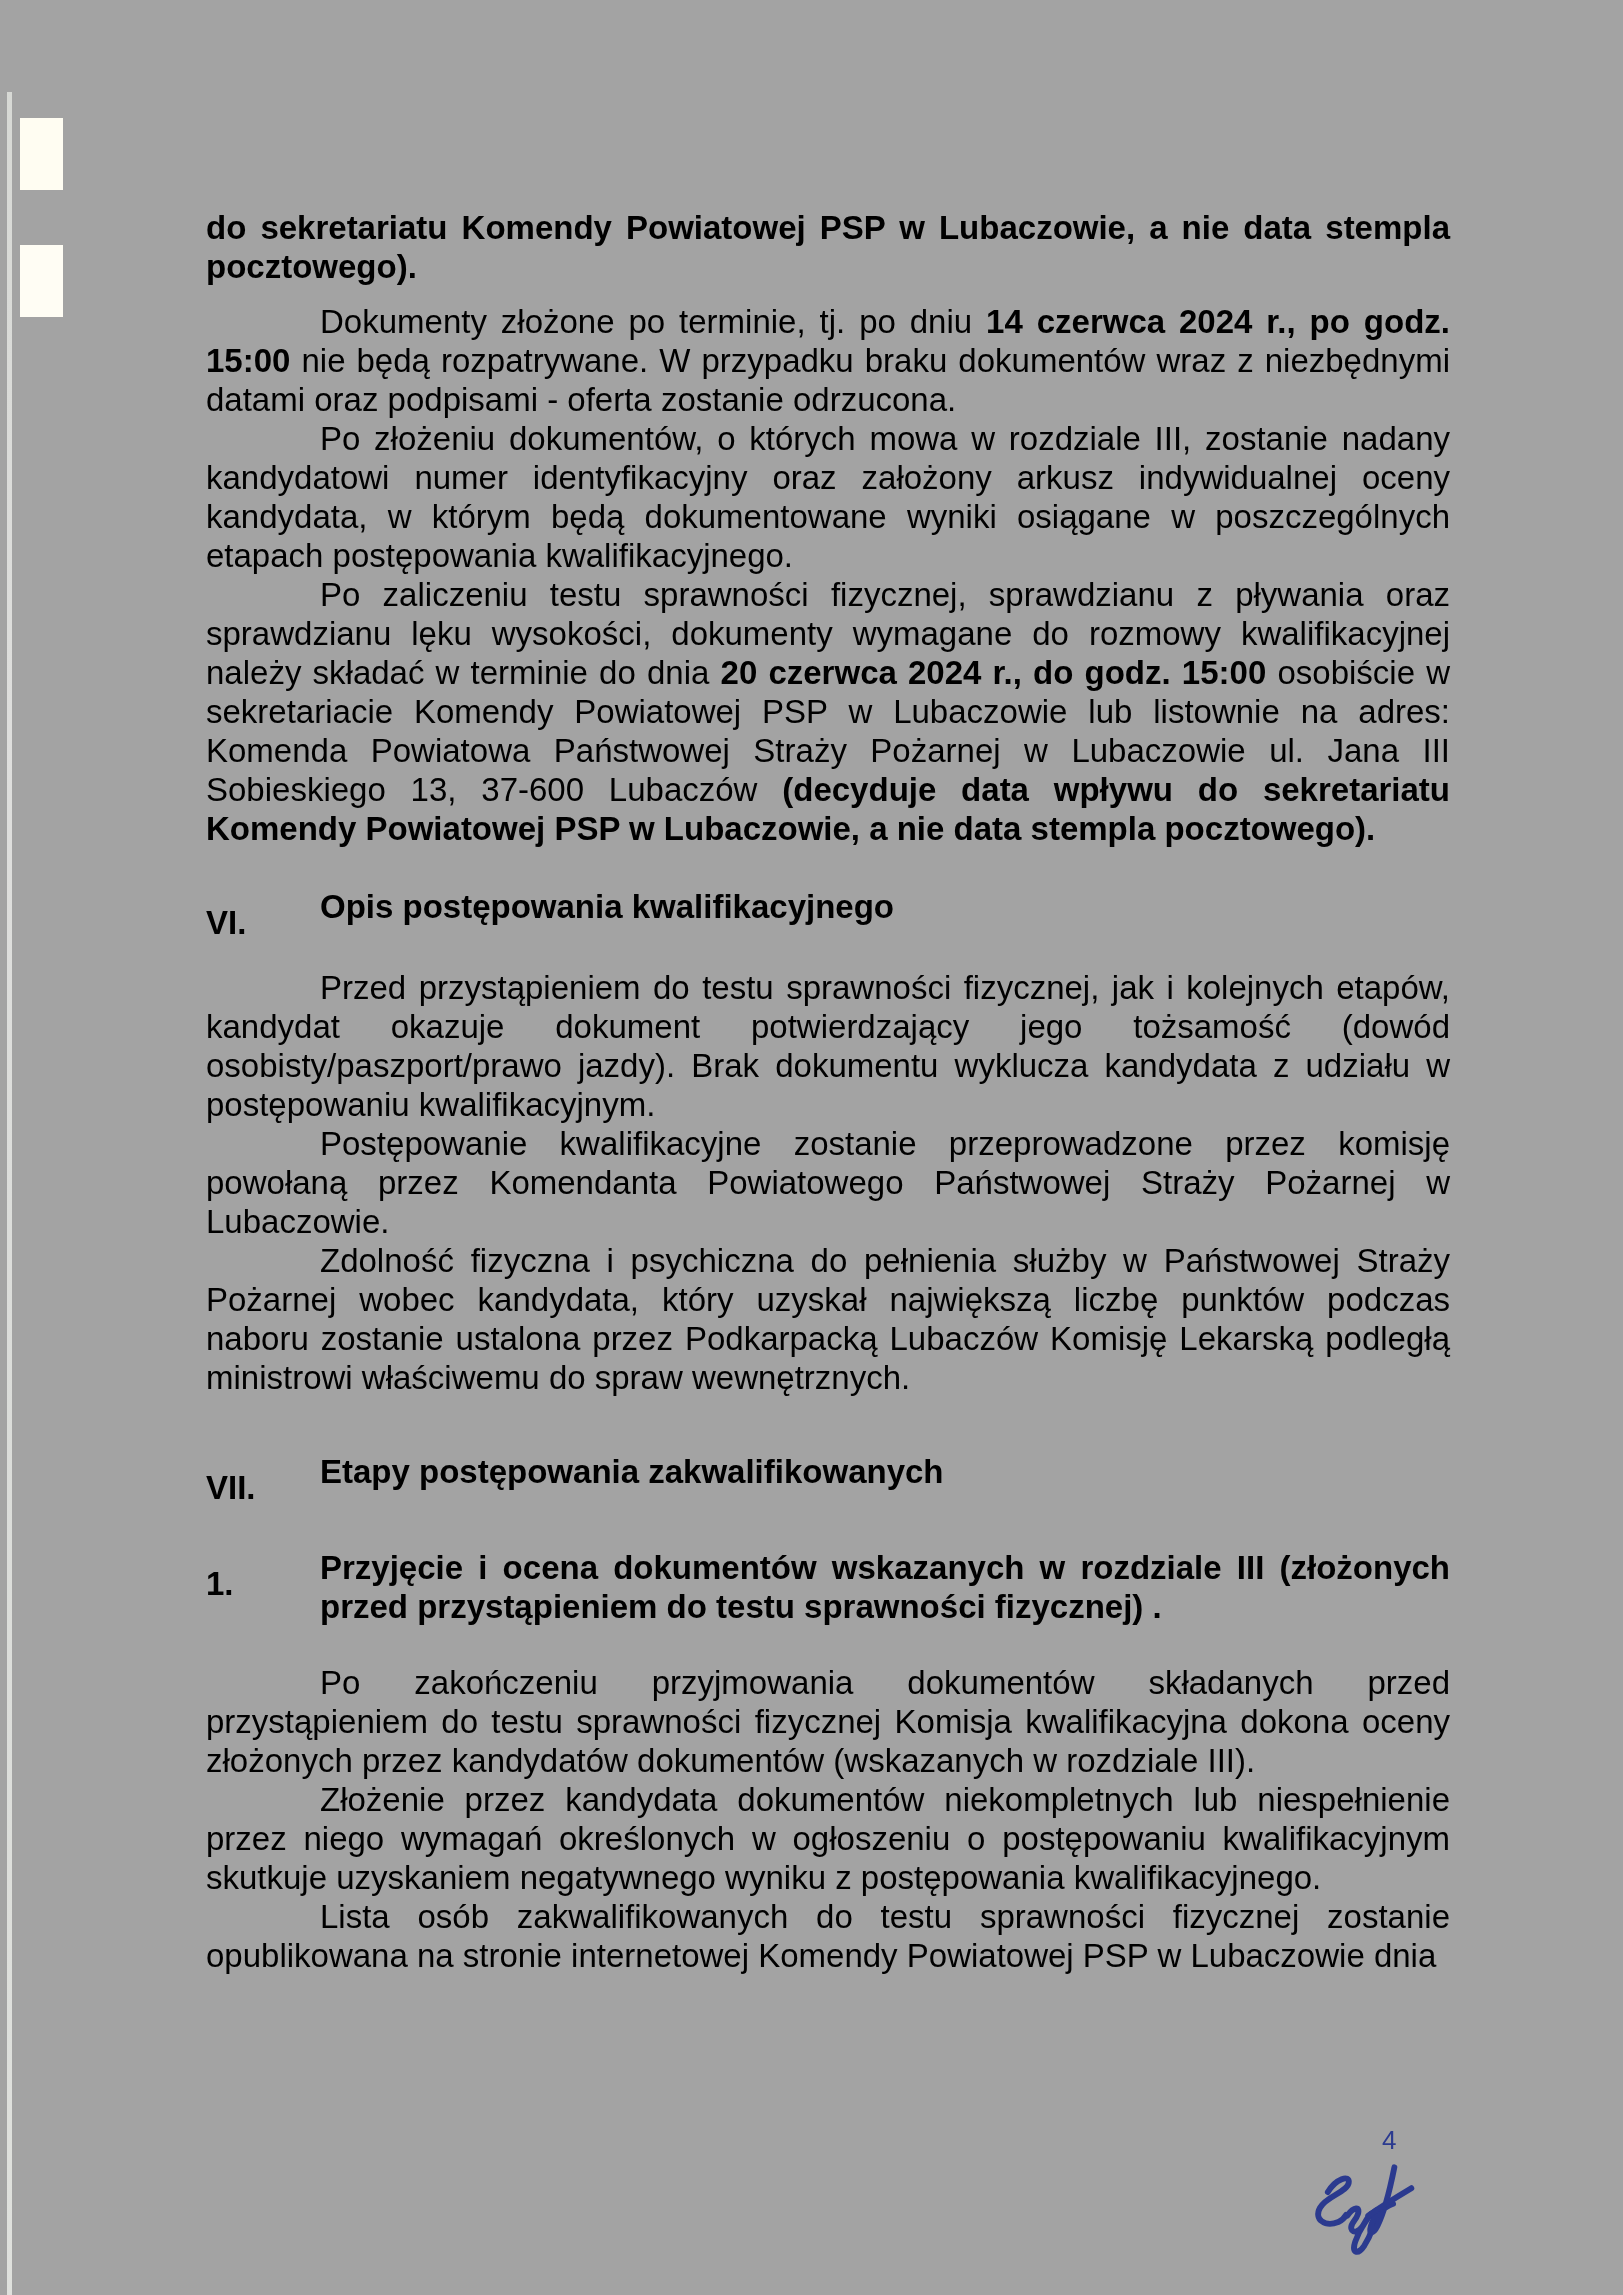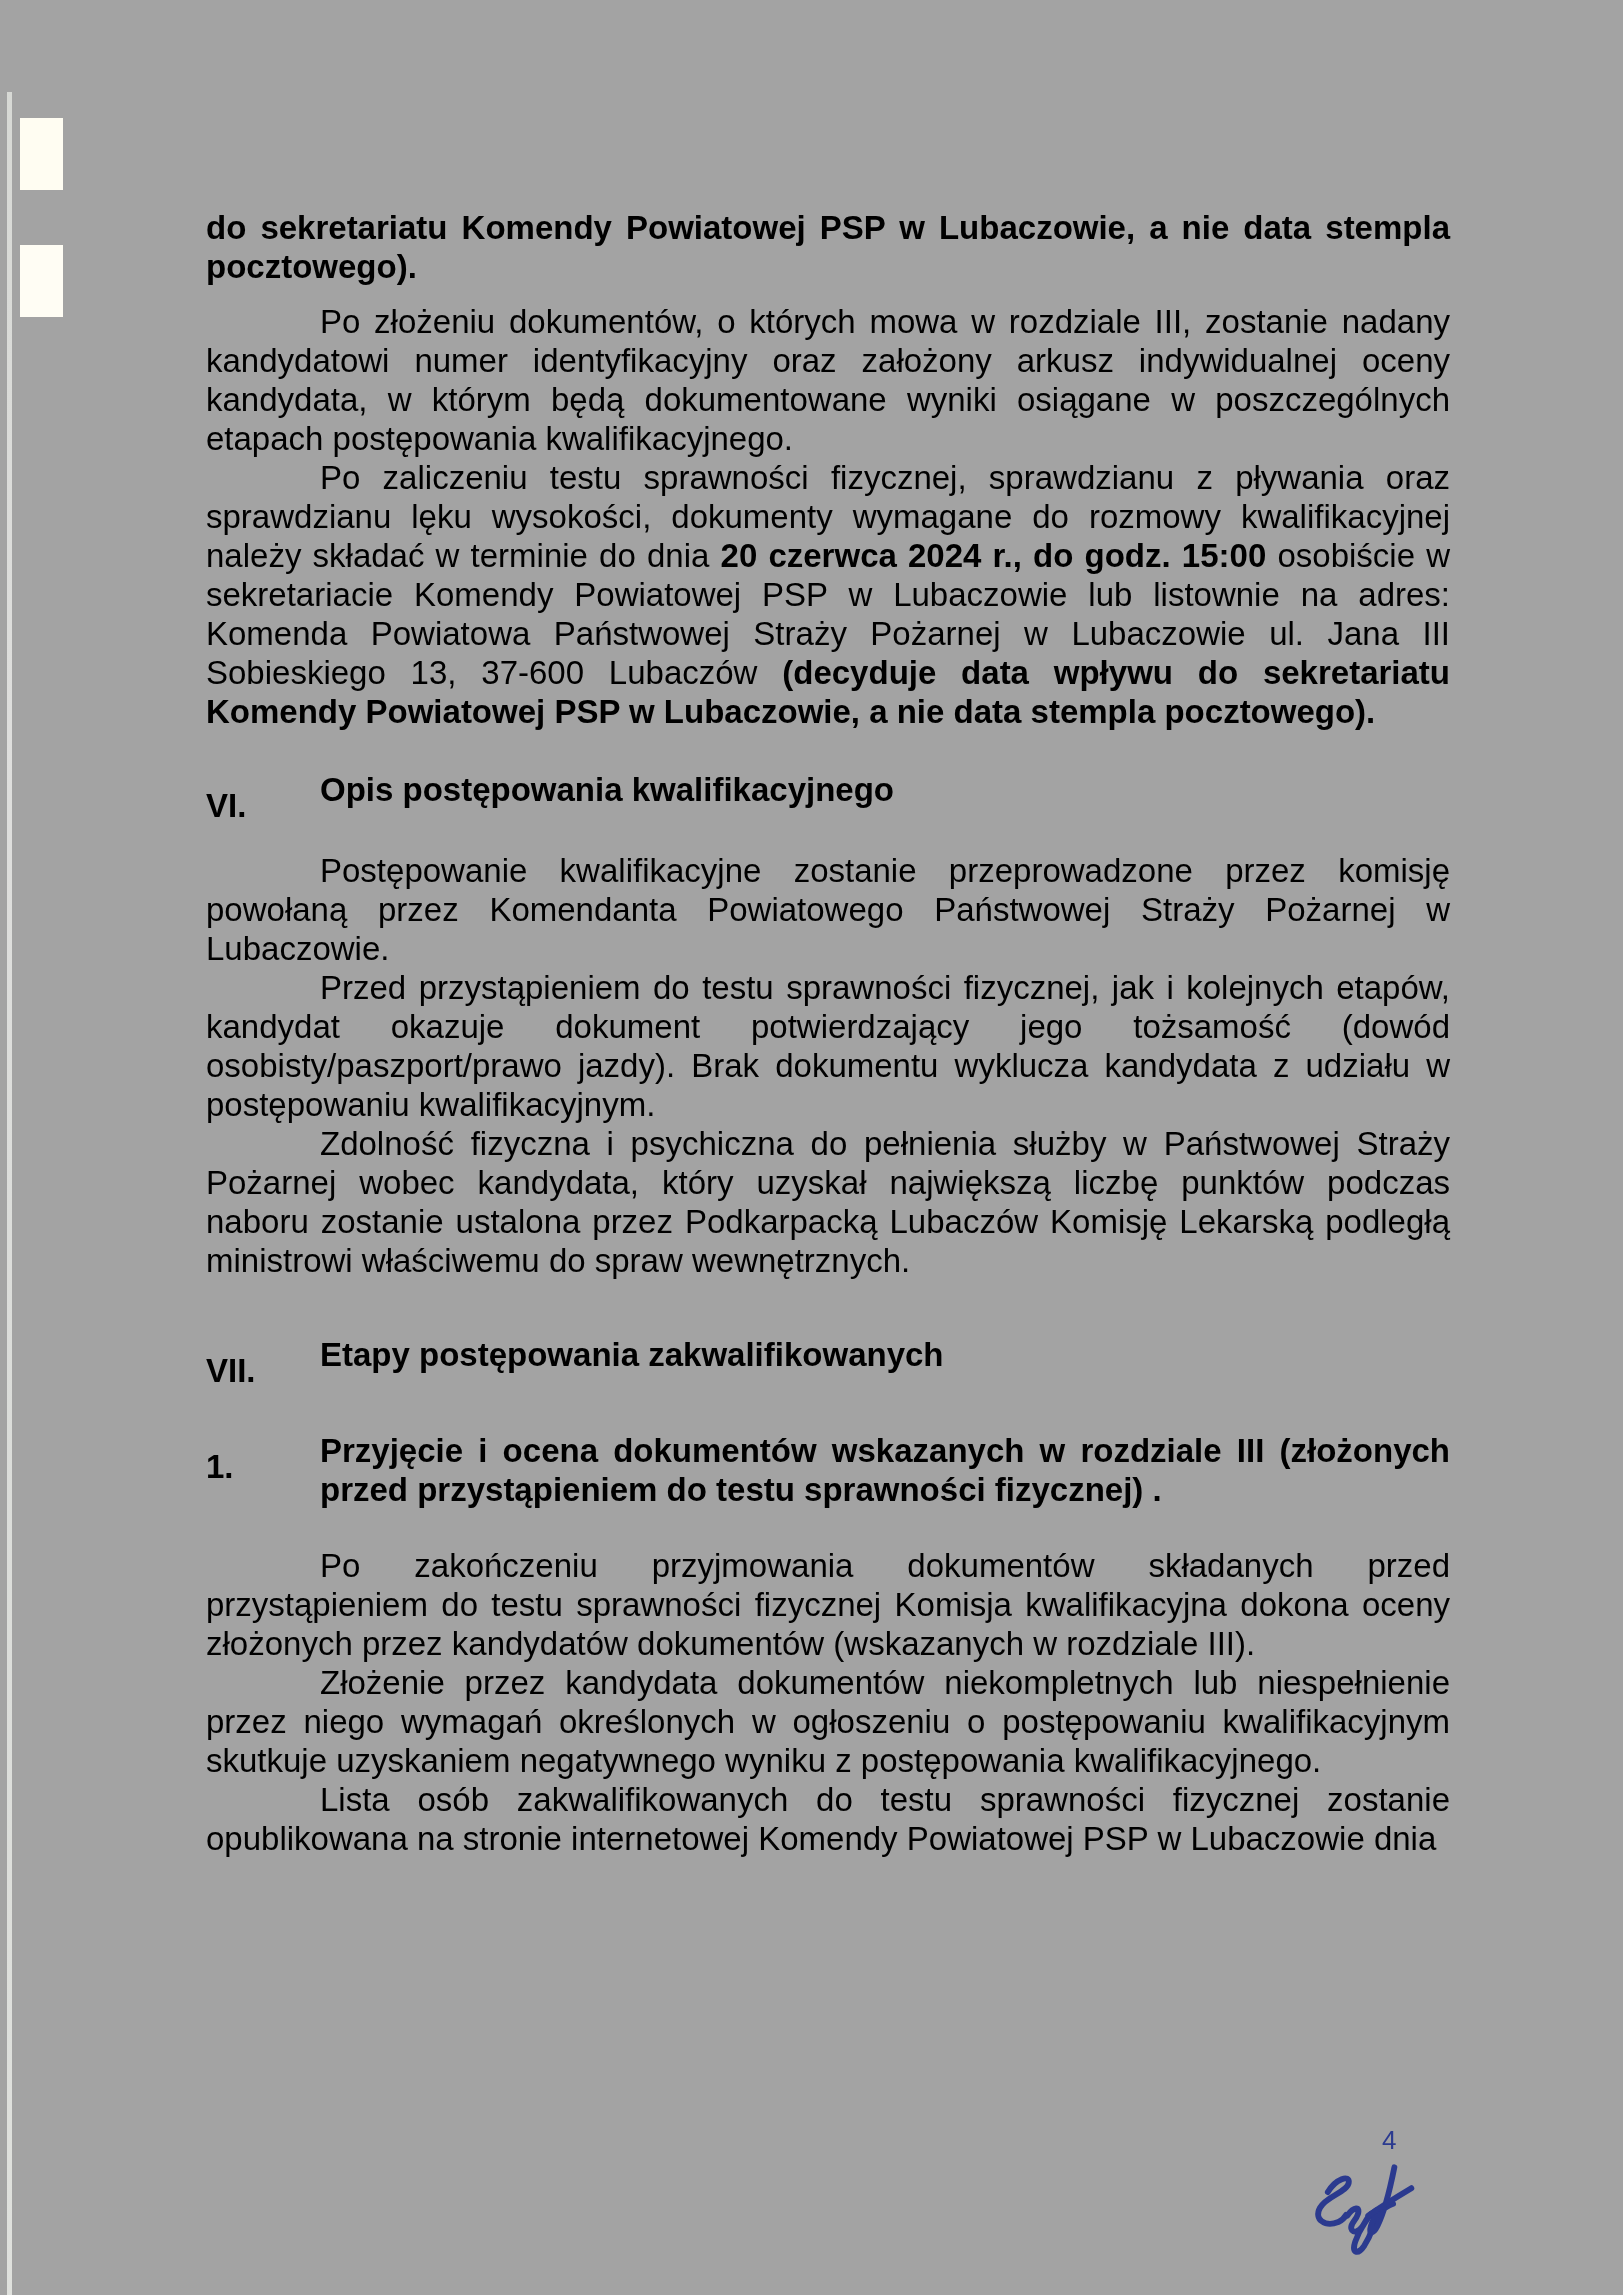--- a/index.html
+++ b/index.html
@@ -61,30 +61,31 @@
 <div class="page">
 
   <div class="scan-line-left"></div>
   <div class="scan-smudge smudge-1"></div>
   <div class="scan-smudge smudge-2"></div>
 
   <div class="textblock">
 
     <p class="b p-cont"><span>do sekretariatu Komendy Powiatowej PSP w Lubaczowie, a nie data stempla pocztowego).</span></p>
 
+    <p class="ind"><span>Dokumenty złożone po terminie, tj. po dniu </span><span class="b">14 czerwca 2024 r., po godz. 15:00</span><span> nie będą rozpatrywane. W przypadku braku dokumentów wraz z niezbędnymi datami oraz podpisami - oferta zostanie odrzucona.</span></p>
 
     <p class="ind"><span>Po złożeniu dokumentów, o których mowa w rozdziale III, zostanie nadany kandydatowi numer identyfikacyjny oraz założony arkusz indywidualnej oceny kandydata, w którym będą dokumentowane wyniki osiągane w poszczególnych etapach postępowania kwalifikacyjnego.</span></p>
 
     <p class="ind"><span>Po zaliczeniu testu sprawności fizycznej, sprawdzianu z pływania oraz sprawdzianu lęku wysokości, dokumenty wymagane do rozmowy kwalifikacyjnej należy składać w terminie do dnia </span><span class="b">20 czerwca 2024 r., do godz. 15:00</span><span> osobiście w sekretariacie Komendy Powiatowej PSP w Lubaczowie lub listownie na adres: Komenda Powiatowa Państwowej Straży Pożarnej w Lubaczowie ul. Jana III Sobieskiego 13, 37-600 Lubaczów </span><span class="b">(decyduje data wpływu do sekretariatu Komendy Powiatowej PSP w Lubaczowie, a nie data stempla pocztowego).</span></p>
 
     <p class="hang h-vi"><span class="num">VI.</span><span>Opis postępowania kwalifikacyjnego</span></p>
 
+    <p class="ind"><span>Przed przystąpieniem do testu sprawności fizycznej, jak i kolejnych etapów, kandydat okazuje dokument potwierdzający jego tożsamość (dowód osobisty/paszport/prawo jazdy). Brak dokumentu wyklucza kandydata z udziału w postępowaniu kwalifikacyjnym.</span></p>
+
     <p class="ind"><span>Postępowanie kwalifikacyjne zostanie przeprowadzone przez komisję powołaną przez Komendanta Powiatowego Państwowej Straży Pożarnej w Lubaczowie.</span></p>
-
-    <p class="ind"><span>Przed przystąpieniem do testu sprawności fizycznej, jak i kolejnych etapów, kandydat okazuje dokument potwierdzający jego tożsamość (dowód osobisty/paszport/prawo jazdy). Brak dokumentu wyklucza kandydata z udziału w postępowaniu kwalifikacyjnym.</span></p>
 
 
     <p class="ind"><span>Zdolność fizyczna i psychiczna do pełnienia służby w Państwowej Straży Pożarnej wobec kandydata, który uzyskał największą liczbę punktów podczas naboru zostanie ustalona przez Podkarpacką Lubaczów Komisję Lekarską podległą ministrowi właściwemu do spraw wewnętrznych.</span></p>
 
     <p class="hang h-vii"><span class="num">VII.</span><span>Etapy postępowania zakwalifikowanych</span></p>
 
     <p class="hang h-item1"><span class="num">1.</span><span>Przyjęcie i ocena dokumentów wskazanych w rozdziale III (złożonych przed przystąpieniem do testu sprawności fizycznej) .</span></p>
 
     <p class="ind"><span>Po zakończeniu przyjmowania dokumentów składanych przed przystąpieniem do testu sprawności fizycznej Komisja kwalifikacyjna dokona oceny złożonych przez kandydatów dokumentów (wskazanych w rozdziale III).</span></p>
 

